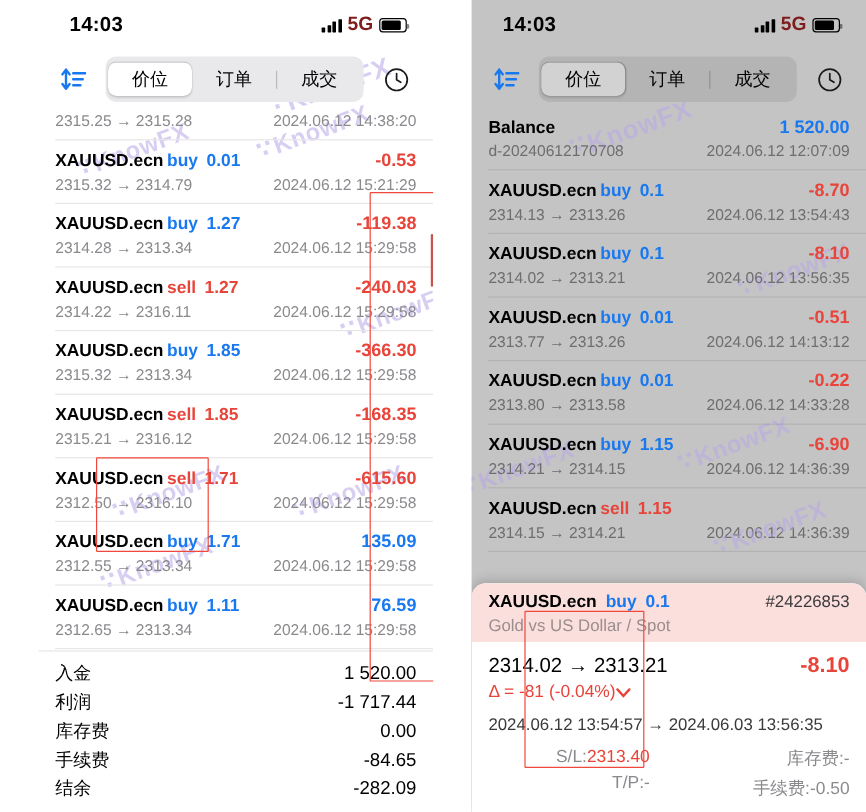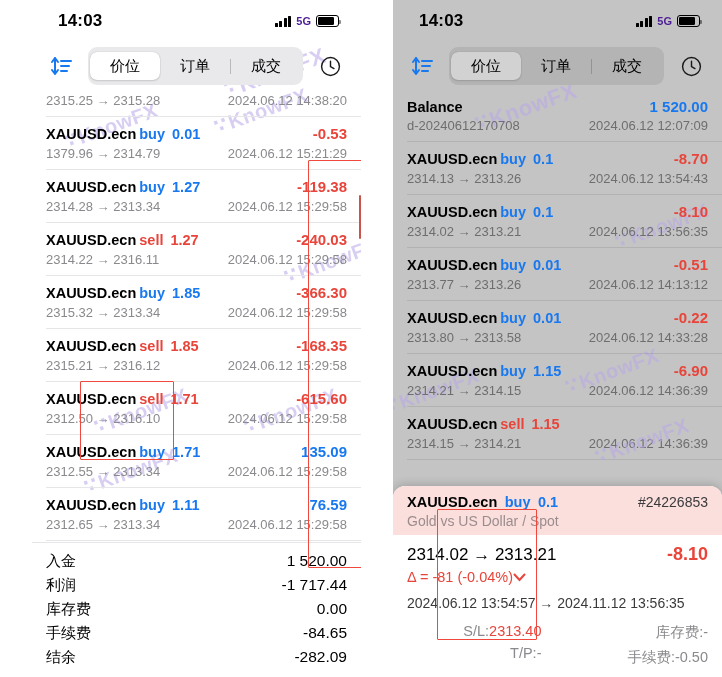--- a/index.html
+++ b/index.html
@@ -17,21 +17,21 @@
     height:42px; display:flex; align-items:center;
     justify-content:space-between; padding:0 22px 0 26px;
     position:relative; z-index:6;
   }
   .clock-text { font-size:17px; font-weight:bold; color:#000; letter-spacing:.2px; }
   .status-right { display:flex; align-items:center; gap:5px; }
   .bars { display:flex; align-items:flex-end; gap:1.5px; height:11px; }
   .bars i { width:3px; background:#000; border-radius:.5px; display:block; }
   .bars i:nth-child(1){height:4px;} .bars i:nth-child(2){height:6px;}
   .bars i:nth-child(3){height:8.5px;} .bars i:nth-child(4){height:11px;}
-  .net { font-size:11px; font-weight:600; color:#4c1d95; }
+  .net { font-size:16px; font-weight:600; color:#7f1d1d; }
   .batt { width:23px; height:12px; border:1.3px solid #000; border-radius:3px; padding:1.3px; position:relative; }
   .batt::after{ content:""; position:absolute; right:-3.4px; top:3.6px; width:2px; height:4px;
                 background:#000; border-radius:0 1px 1px 0; opacity:.45; }
   .batt span{ display:block; height:100%; background:#000; border-radius:1.3px; }
   .dimmed .batt span{ width:88%; }
   .panel:not(.dimmed) .batt span{ width:86%; }
 
   
   .toolbar {
     height:48px; display:flex; align-items:center;
@@ -176,21 +176,21 @@
             <span class="tstamp">2024.06.12 14:38:20</span>
           </div>
         </div>
         <div class="sep"></div>
         <div class="row">
             <div class="row-top">
               <div><span class="sym">XAUUSD.ecn</span><span class="side buy">buy</span><span class="side buy"> 0.01</span></div>
               <div class="pl neg">-0.53</div>
             </div>
             <div class="row-bot">
-              <span class="prices">1379.96 → 2314.79</span>
+              <span class="prices">2315.32 → 2314.79</span>
               <span class="tstamp">2024.06.12 15:21:29</span>
             </div>
           </div>
         <div class="sep"></div>
         <div class="row">
             <div class="row-top">
               <div><span class="sym">XAUUSD.ecn</span><span class="side buy">buy</span><span class="side buy"> 1.27</span></div>
               <div class="pl neg">-119.38</div>
             </div>
             <div class="row-bot">
@@ -466,21 +466,21 @@
         <div class="dc-prices-row">
           <div class="dc-prices">2314.02 → 2313.21</div>
           <div class="dc-pl">-8.10</div>
         </div>
         <div class="dc-delta">
           <span>Δ = -81 (-0.04%)</span>
           <svg width="13" height="9" viewBox="0 0 13 9">
             <path d="M1.5 1.5 L6.5 7 L11.5 1.5" stroke="#e8443a" stroke-width="2" fill="none" stroke-linecap="round"></path>
           </svg>
         </div>
-        <div class="dc-times">2024.06.12 13:54:57 → 2024.11.12 13:56:35</div>
+        <div class="dc-times">2024.06.12 13:54:57 → 2024.06.03 13:56:35</div>
         <div class="dc-grid">
           <div class="dc-col">
             <div class="dc-line">
               <span class="dc-k">S/L:</span>
               <span class="dc-v sl">2313.40</span>
             </div>
             <div class="dc-line">
               <span class="dc-k">T/P:</span>
               <span class="dc-v">-</span>
             </div>

